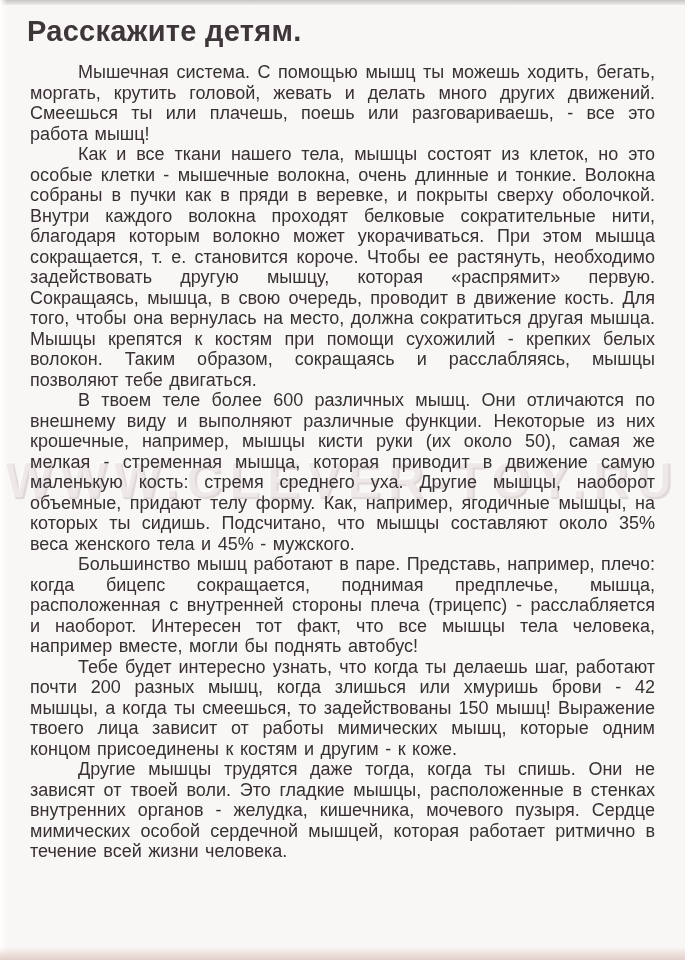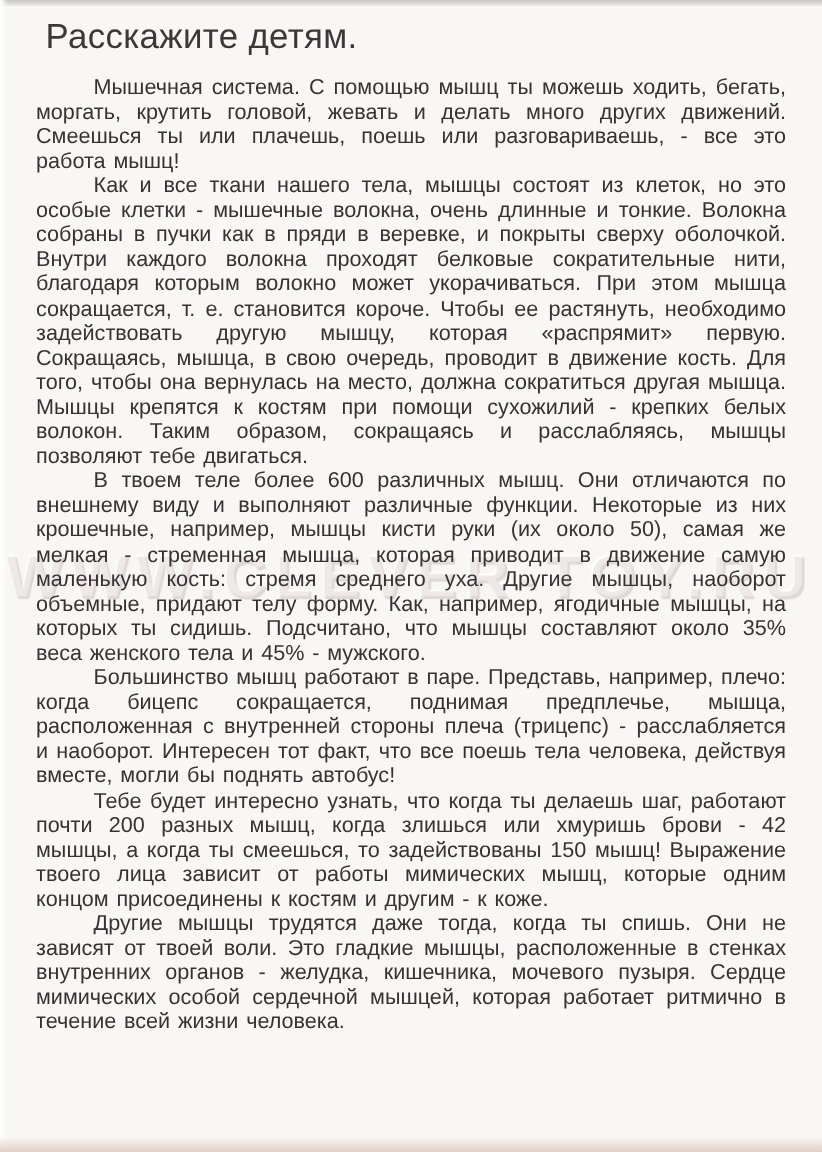--- a/index.html
+++ b/index.html
@@ -31,24 +31,24 @@
     z-index: 3;
   }
   .edge-left {
     position: absolute;
     top: 0; bottom: 0; left: 0;
     width: 7px;
     background: linear-gradient(90deg, #ffffff, rgba(255,255,255,0));
     z-index: 3;
   }
   .title {
-    margin: 15px 30px 4px 38px;
+    margin: 15px 30px 4px 27px;
     font-size: 29px;
     line-height: 32px;
-    font-weight: normal;
+    font-weight: bold;
     letter-spacing: 0.3px;
     color: #3e3739;
     position: relative;
     z-index: 2;
   }
   .body-text {
     position: relative;
     margin: 15px 30px;
     z-index: 2;
   }
@@ -88,19 +88,19 @@
   <div class="edge-left"></div>
 
   <div class="watermark">WWW.CLEVER-TOY.RU</div>
 
   <h1 class="title">Расскажите детям.</h1>
 
   <div class="body-text">
     <p>Мышечная система. С помощью мышц ты можешь ходить, бегать, моргать, крутить головой, жевать и делать много других движений. Смеешься ты или плачешь, поешь или разговариваешь, - все это работа мышц!</p>
     <p>Как и все ткани нашего тела, мышцы состоят из клеток, но это особые клетки - мышечные волокна, очень длинные и тонкие. Волокна собраны в пучки как в пряди в веревке, и покрыты сверху оболочкой. Внутри каждого волокна проходят белковые сократительные нити, благодаря которым волокно может укорачиваться. При этом мышца сокращается, т. е. становится короче. Чтобы ее растянуть, необходимо задействовать другую мышцу, которая «распрямит» первую. Сокращаясь, мышца, в свою очередь, проводит в движение кость. Для того, чтобы она вернулась на место, должна сократиться другая мышца. Мышцы крепятся к костям при помощи сухожилий - крепких белых волокон. Таким образом, сокращаясь и расслабляясь, мышцы позволяют тебе двигаться.</p>
     <p>В твоем теле более 600 различных мышц. Они отличаются по внешнему виду и выполняют различные функции. Некоторые из них крошечные, например, мышцы кисти руки (их около 50), самая же мелкая - стременная мышца, которая приводит в движение самую маленькую кость: стремя среднего уха. Другие мышцы, наоборот объемные, придают телу форму. Как, например, ягодичные мышцы, на которых ты сидишь. Подсчитано, что мышцы составляют около 35% веса женского тела и 45% - мужского.</p>
-    <p>Большинство мышц работают в паре. Представь, например, плечо: когда бицепс сокращается, поднимая предплечье, мышца, расположенная с внутренней стороны плеча (трицепс) - расслабляется и наоборот. Интересен тот факт, что все поешь тела человека, действуя вместе, могли бы поднять автобус!</p>
+    <p>Большинство мышц работают в паре. Представь, например, плечо: когда бицепс сокращается, поднимая предплечье, мышца, расположенная с внутренней стороны плеча (трицепс) - расслабляется и наоборот. Интересен тот факт, что все мышцы тела человека, например вместе, могли бы поднять автобус!</p>
     <p>Тебе будет интересно узнать, что когда ты делаешь шаг, работают почти 200 разных мышц, когда злишься или хмуришь брови - 42 мышцы, а когда ты смеешься, то задействованы 150 мышц! Выражение твоего лица зависит от работы мимических мышц, которые одним концом присоединены к костям и другим - к коже.</p>
     <p>Другие мышцы трудятся даже тогда, когда ты спишь. Они не зависят от твоей воли. Это гладкие мышцы, расположенные в стенках внутренних органов - желудка, кишечника, мочевого пузыря. Сердце мимических особой сердечной мышцей, которая работает ритмично в течение всей жизни человека.</p>
   </div>
 
   <div class="edge-bottom"></div>
 </div>
 
 </body></html>

